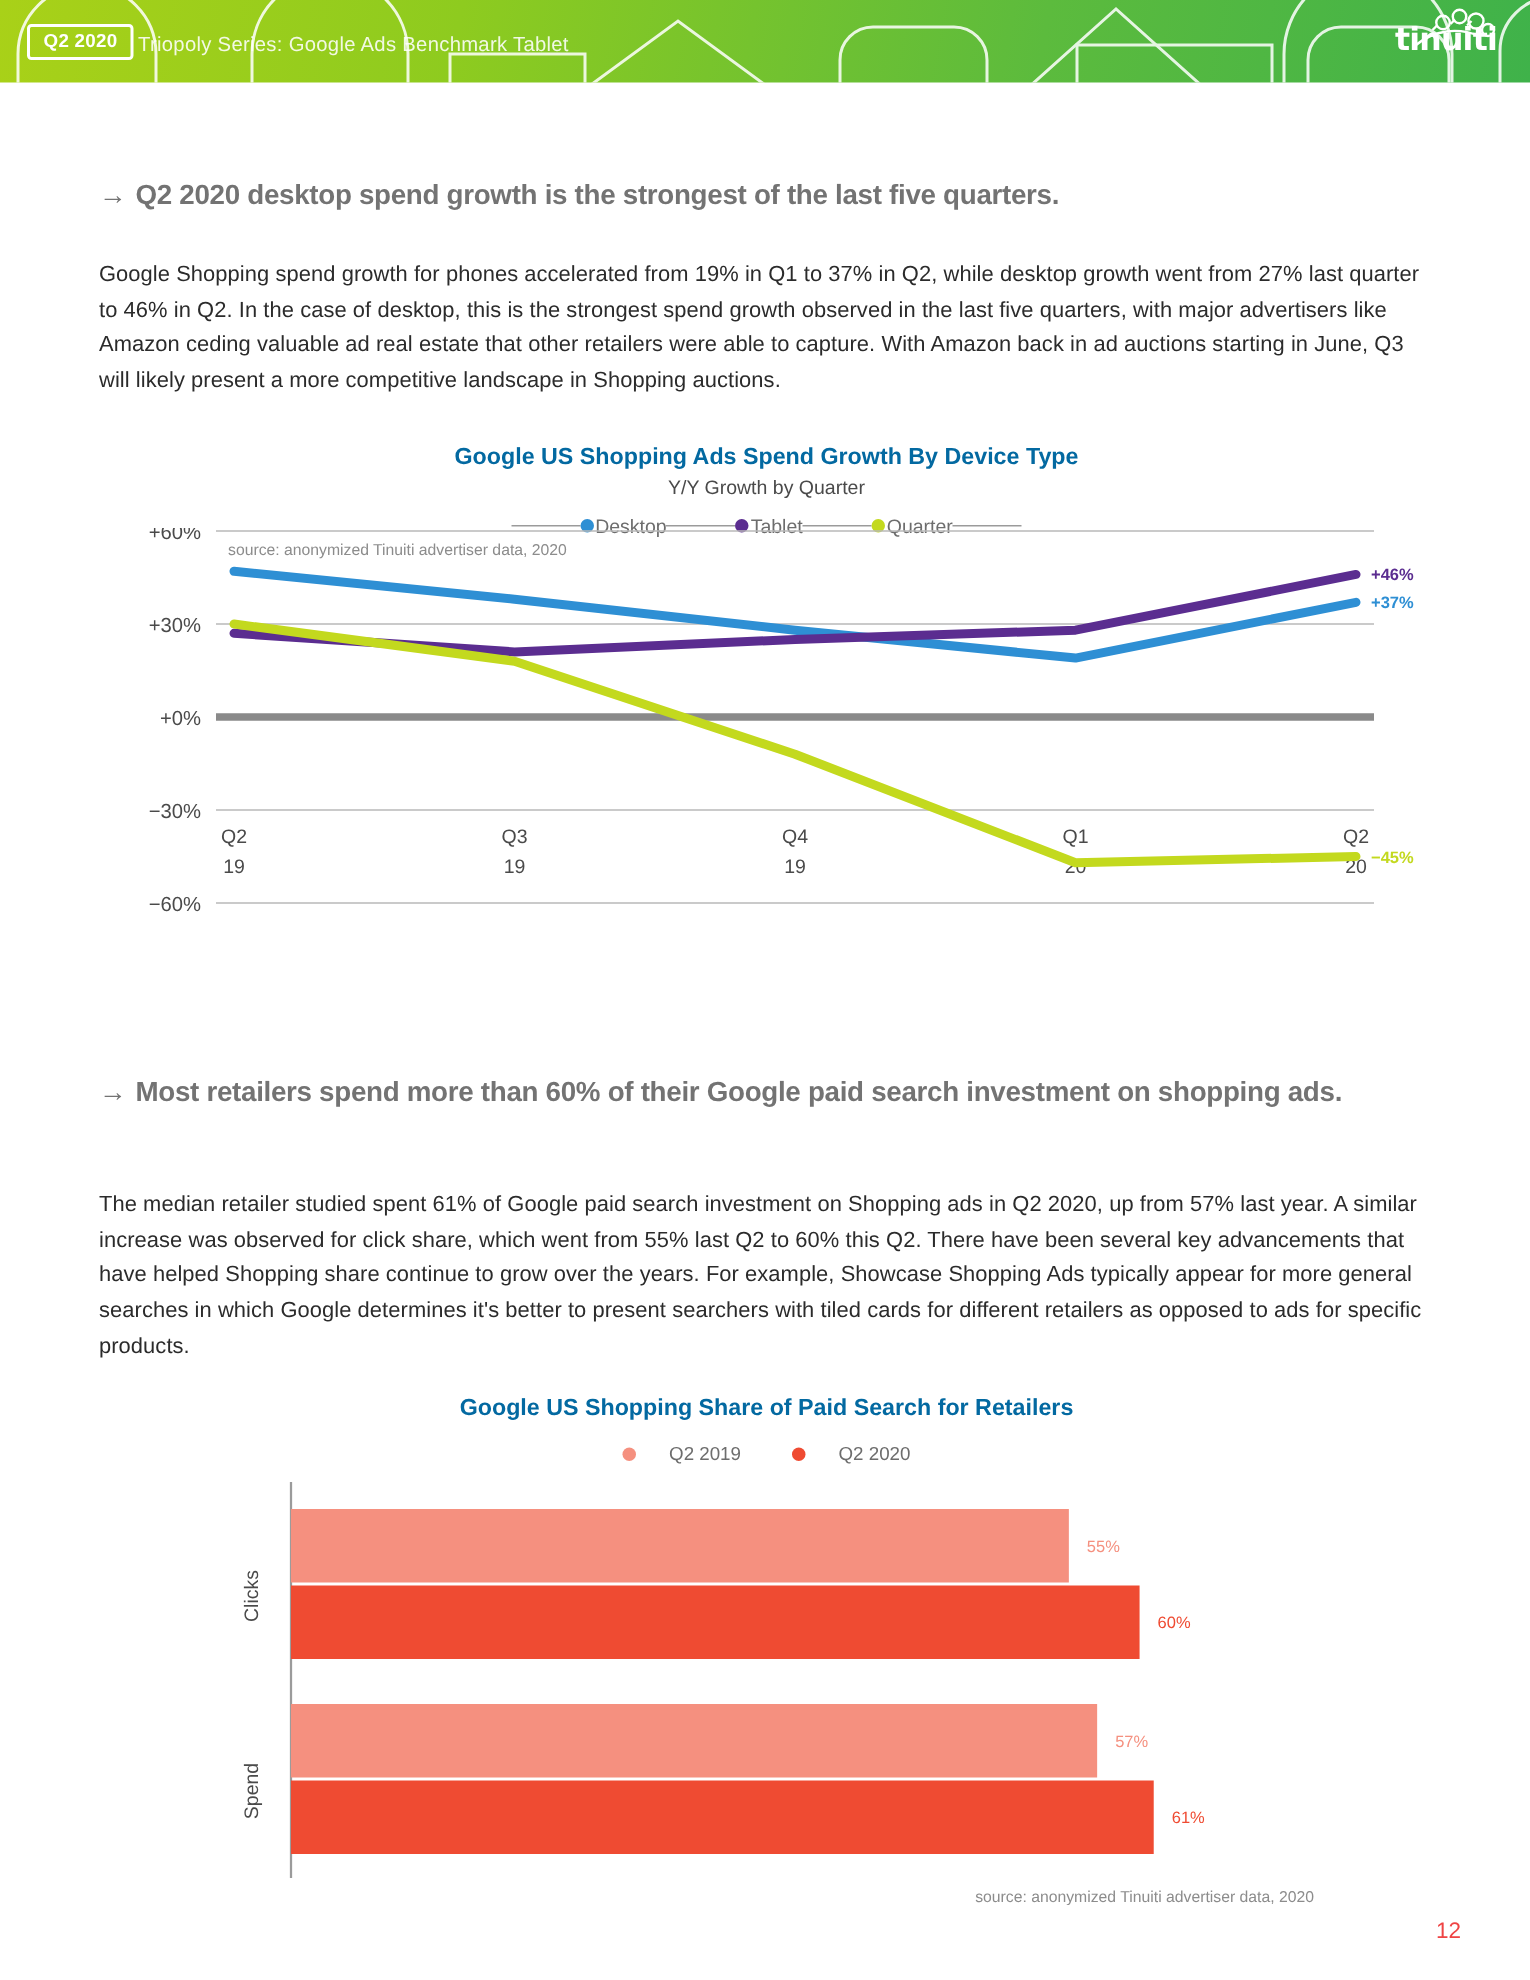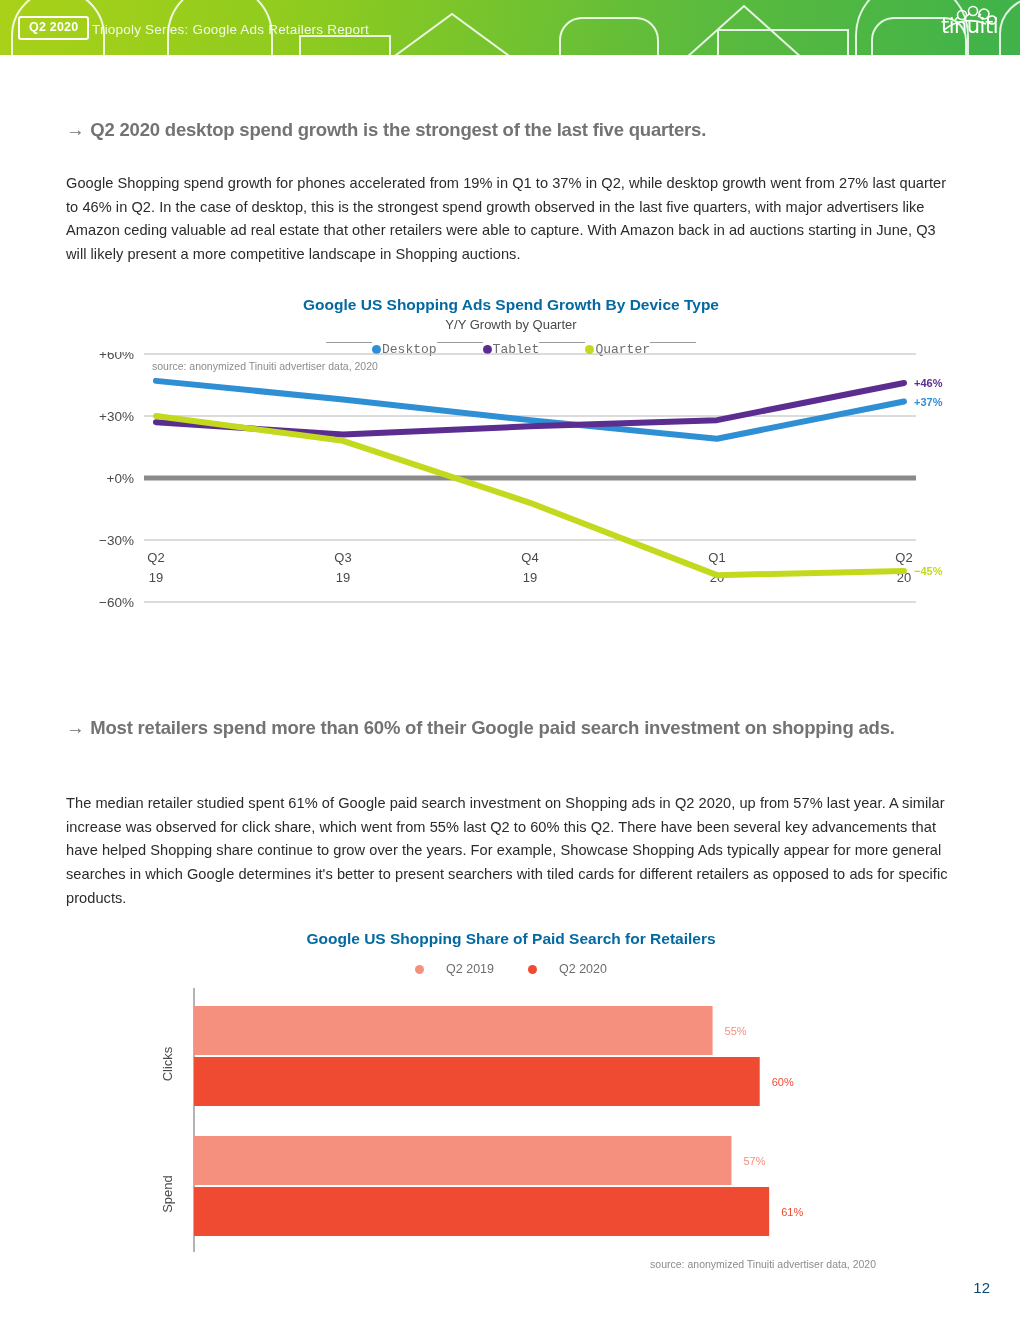--- a/index.html
+++ b/index.html
@@ -22,21 +22,21 @@
     padding:3px 9px 4px 9px;
     font-size:12.5px;font-weight:700;color:#ffffff;letter-spacing:.2px;
     background:transparent;line-height:1;
   }
   .hdr-title{
     position:absolute;left:92px;top:22px;
     font-size:13.5px;color:#ffffff;opacity:.88;letter-spacing:.2px;
   }
   .logo{
     position:absolute;right:22px;top:14px;
-    font-size:21px;font-weight:400;color:#ffffff;letter-spacing:-.5px;
+    font-size:21px;font-weight:700;color:#ffffff;letter-spacing:-.5px;
     font-family:"DejaVu Sans", sans-serif;
   }
   .logo-flourish{position:absolute;right:16px;top:4px;}
 
   
   .section{position:absolute;left:66px;width:890px;}
   h2.head{
     font-size:18.5px;font-weight:700;line-height:1.35;
     margin:0;color:#737373;letter-spacing:-.2px;
   }
@@ -49,37 +49,37 @@
   
   .chart-title{
     text-align:center;font-size:15.5px;font-weight:700;color:#0369a1;margin:0;
   }
   .chart-sub{
     text-align:center;font-size:13px;color:#4a4a4a;margin:3px 0 0 0;
   }
   .lc-wrap{position:absolute;left:66px;top:296px;width:890px;height:360px;}
   .legend-row{
     position:absolute;left:0;top:46px;width:890px;height:16px;
-    display:flex;align-items:flex-start;justify-content:center;gap:0px;font-family:Liberation Mono, monospace;
+    display:flex;align-items:center;justify-content:center;gap:0px;
   }
   .lg-item{display:flex;align-items:center;font-size:13px;color:#6d6d6d;}
   .lg-dot{width:9px;height:9px;border-radius:50%;display:inline-block;margin-right:1px;}
   .lg-line{width:46px;height:1px;background:#9b9b9b;display:inline-block;}
 
   
   .bc-wrap{position:absolute;left:66px;top:930px;width:890px;height:340px;}
   .bc-legend{
     position:absolute;left:0;top:32px;width:890px;
     display:flex;align-items:center;justify-content:center;gap:34px;
   }
   .bc-lg{display:flex;align-items:center;font-size:12.5px;color:#6d6d6d;gap:15px;}
   .bc-dot{width:9px;height:9px;border-radius:50%;margin-right:7px;display:inline-block;}
 
   .pagenum{
-    position:absolute;right:30px;bottom:24px;font-size:15px;color:#0c4a6e;
+    position:absolute;right:46px;bottom:24px;font-size:15px;color:#ef4444;
   }
 </style>
 </head>
 <body>
 
 <div class="header">
   <svg class="header-shapes" viewBox="0 0 1020 55">
     <g fill="none" stroke="#ffffff" stroke-width="2" opacity="0.85">
       <path d="M12 58 L12 36 A46 46 0 0 1 104 36 L104 58"></path>
       <path d="M168 58 L168 36 A52 52 0 0 1 272 36 L272 58"></path>
@@ -88,21 +88,21 @@
       <path d="M560 58 L560 40 A22 22 0 0 1 582 18 L636 18 A22 22 0 0 1 658 40 L658 58"></path>
       <path d="M718 58 L718 30 L848 30 L848 58"></path>
       <path d="M872 58 L872 40 A22 22 0 0 1 894 18 L944 18 A22 22 0 0 1 966 40 L966 58"></path>
       <path d="M1000 58 L1000 34 A36 36 0 0 1 1072 34"></path>
       <path d="M686 58 L744 6 L802 58"></path>
       <path d="M856 58 L856 36 A56 56 0 0 1 968 36 L968 58"></path>
     </g>
   </svg>
 
   <div class="hdr-badge">Q2 2020</div>
-  <div class="hdr-title">Triopoly Series: Google Ads Retailers Report</div>
+  <div class="hdr-title">Triopoly Series: Google Ads Benchmark Tablet</div>
 
   <svg class="logo-flourish" width="62" height="30" viewBox="0 0 62 30">
     <g fill="none" stroke="#ffffff" stroke-width="1.6">
       <circle cx="20" cy="11" r="4.5"></circle>
         <circle cx="31" cy="7" r="4.5"></circle>
       <circle cx="42" cy="10" r="5"></circle>
         <circle cx="50" cy="16" r="4"></circle>
       <path d="M2 26 C14 16 30 14 44 20"></path>
       <path d="M13 16 l3 -3 M25 12 l3 -3 M36 13 l3 -3"></path>
     </g>

